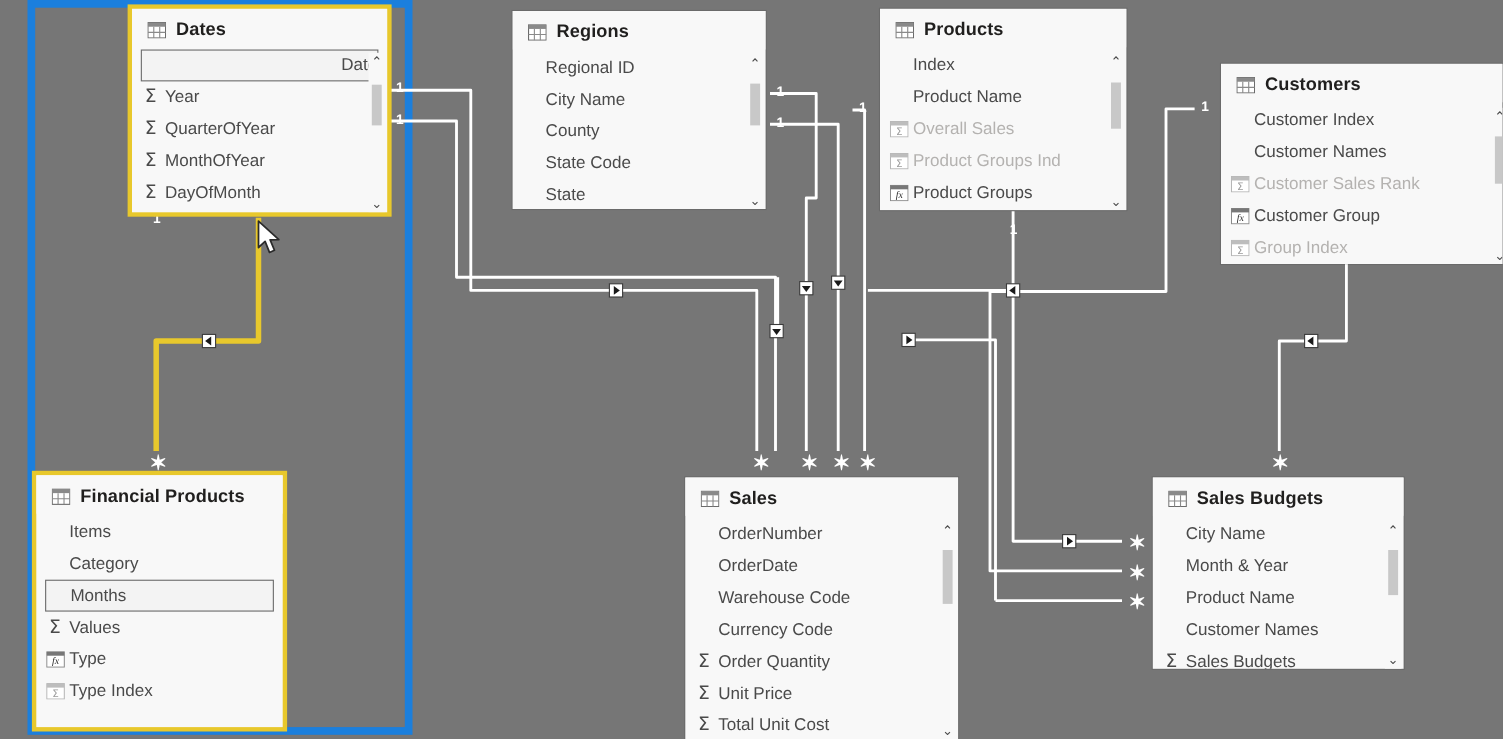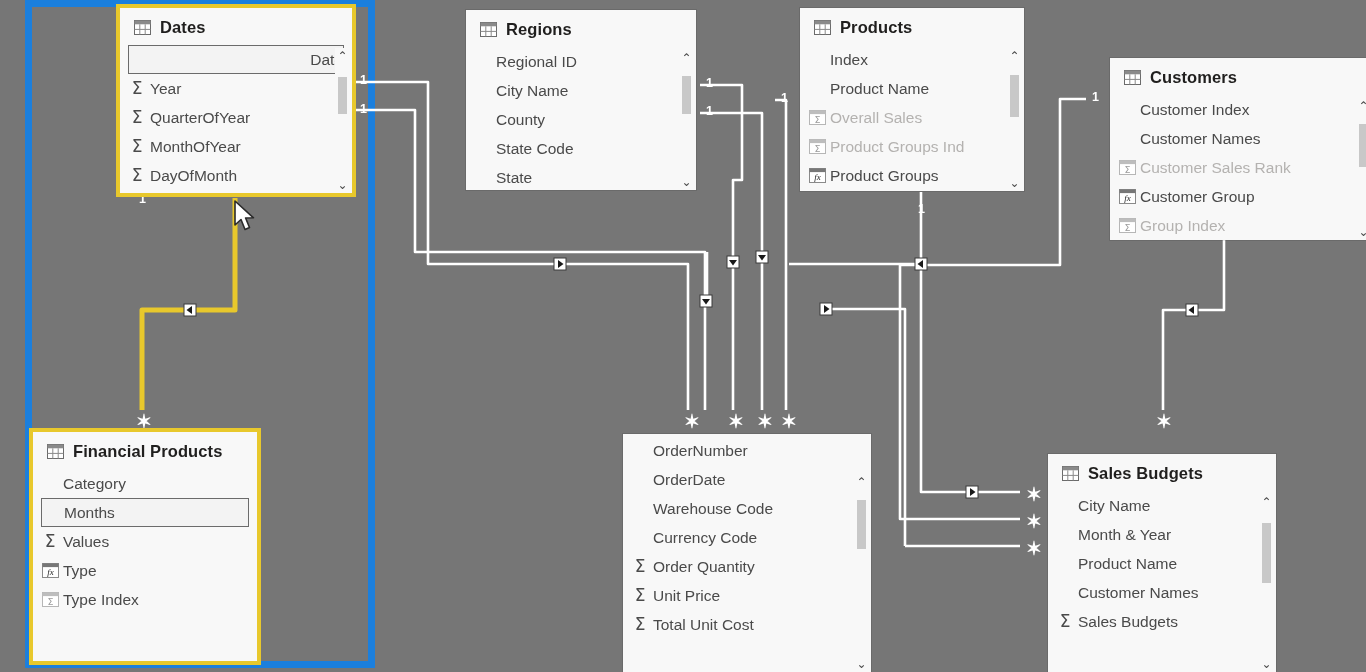--- a/index.html
+++ b/index.html
@@ -417,20 +417,23 @@
             <rect x="0.5" y="0.5" width="16" height="14" fill="#ffffff" stroke="#6b6b6b"></rect>
             <rect x="0.5" y="0.5" width="16" height="3.8" fill="#8a8a8a"></rect>
             <line x1="5.8" y1="4.3" x2="5.8" y2="14.5" stroke="#8a8a8a" stroke-width="1"></line>
             <line x1="11.2" y1="4.3" x2="11.2" y2="14.5" stroke="#8a8a8a" stroke-width="1"></line>
             <line x1="0.5" y1="9.4" x2="16.5" y2="9.4" stroke="#8a8a8a" stroke-width="1"></line>
           </svg>
           <span class="tbl-title">Financial Products</span>
         </div>
         <div class="tbl-body">
           <div class="fld">
+            <span class="fld-lbl">Items</span>
+          </div>
+          <div class="fld">
             <span class="fld-lbl">Category</span>
           </div>
           <div class="fld sel">
             <span class="fld-lbl">Months</span>
           </div>
           <div class="fld">
             <span class="fld-ico">
               <span style="font-size:17px;color:#4a4a4a;font-family:'DejaVu Sans',sans-serif;line-height:1">Σ</span>
             </span>
             <span class="fld-lbl">Values</span>
@@ -451,20 +454,30 @@
                 <rect x="0.5" y="0.5" width="16" height="14" fill="#ffffff" stroke="#b6b6b6"></rect>
                 <rect x="0.5" y="0.5" width="16" height="3.6" fill="#bdbdbd"></rect>
                 <text x="8.5" y="12.5" font-size="9.5" font-family="'DejaVu Sans',sans-serif" text-anchor="middle" fill="#9b9b9b">Σ</text>
               </svg>
             </span>
             <span class="fld-lbl">Type Index</span>
           </div>
         </div>
       </div>
       <div class="tbl" style="left: 623px; top: 434px; width: 248px; height: 238px;">
+        <div class="tbl-head">
+          <svg width="17" height="15" viewBox="0 0 17 15">
+            <rect x="0.5" y="0.5" width="16" height="14" fill="#ffffff" stroke="#6b6b6b"></rect>
+            <rect x="0.5" y="0.5" width="16" height="3.8" fill="#8a8a8a"></rect>
+            <line x1="5.8" y1="4.3" x2="5.8" y2="14.5" stroke="#8a8a8a" stroke-width="1"></line>
+            <line x1="11.2" y1="4.3" x2="11.2" y2="14.5" stroke="#8a8a8a" stroke-width="1"></line>
+            <line x1="0.5" y1="9.4" x2="16.5" y2="9.4" stroke="#8a8a8a" stroke-width="1"></line>
+          </svg>
+          <span class="tbl-title">Sales</span>
+        </div>
         <div class="tbl-body">
           <div class="fld">
             <span class="fld-lbl">OrderNumber</span>
           </div>
           <div class="fld">
             <span class="fld-lbl">OrderDate</span>
           </div>
           <div class="fld">
             <span class="fld-lbl">Warehouse Code</span>
           </div>
@@ -491,21 +504,21 @@
           </div>
         </div>
         <div class="sbar" style="top: 40px;">
           <span class="arw">⌃</span>
           <span class="arw">⌄</span>
           <div class="sbar-track">
             <div class="sbar-thumb" style="top: 5%; height: 30%;"></div>
           </div>
         </div>
       </div>
-      <div class="tbl" style="left: 1048px; top: 454px; width: 228px; height: 218px;">
+      <div class="tbl" style="left: 1048px; top: 434px; width: 228px; height: 174px;">
         <div class="tbl-head">
           <svg width="17" height="15" viewBox="0 0 17 15">
             <rect x="0.5" y="0.5" width="16" height="14" fill="#ffffff" stroke="#6b6b6b"></rect>
             <rect x="0.5" y="0.5" width="16" height="3.8" fill="#8a8a8a"></rect>
             <line x1="5.8" y1="4.3" x2="5.8" y2="14.5" stroke="#8a8a8a" stroke-width="1"></line>
             <line x1="11.2" y1="4.3" x2="11.2" y2="14.5" stroke="#8a8a8a" stroke-width="1"></line>
             <line x1="0.5" y1="9.4" x2="16.5" y2="9.4" stroke="#8a8a8a" stroke-width="1"></line>
           </svg>
           <span class="tbl-title">Sales Budgets</span>
         </div>

